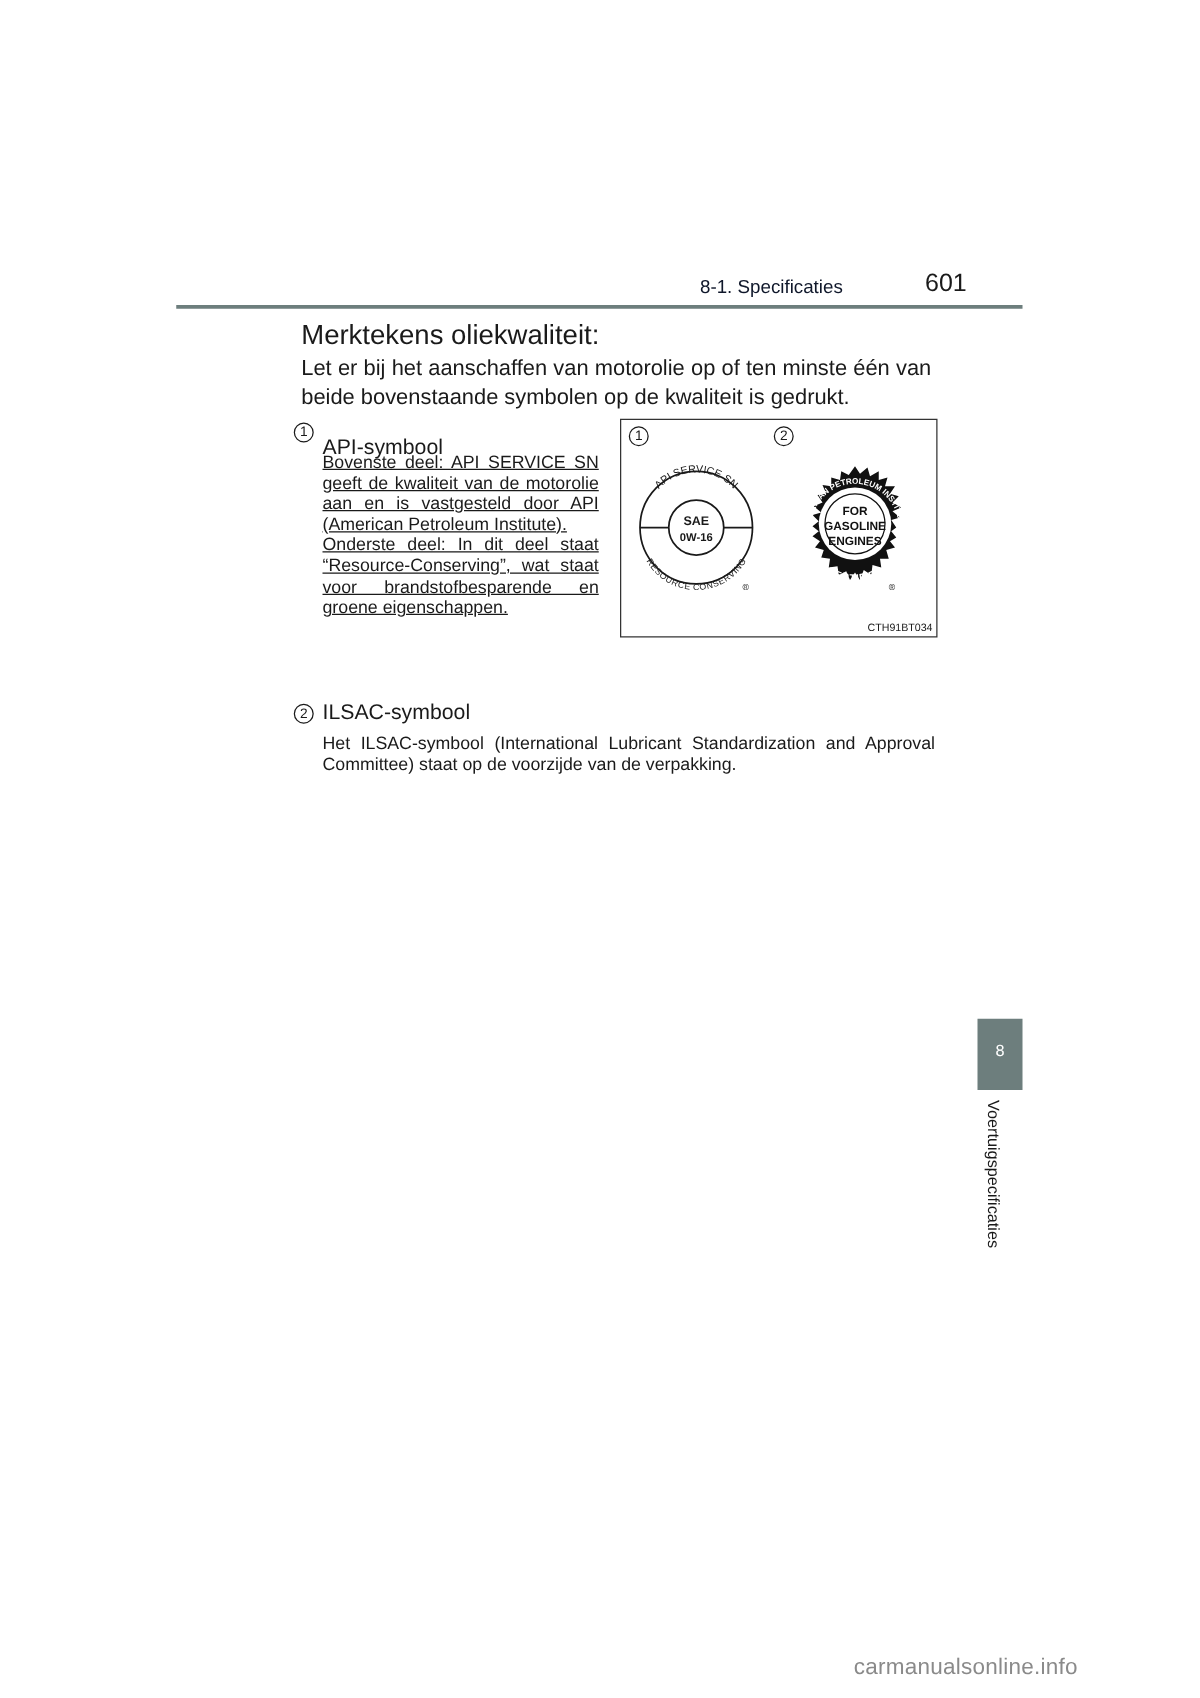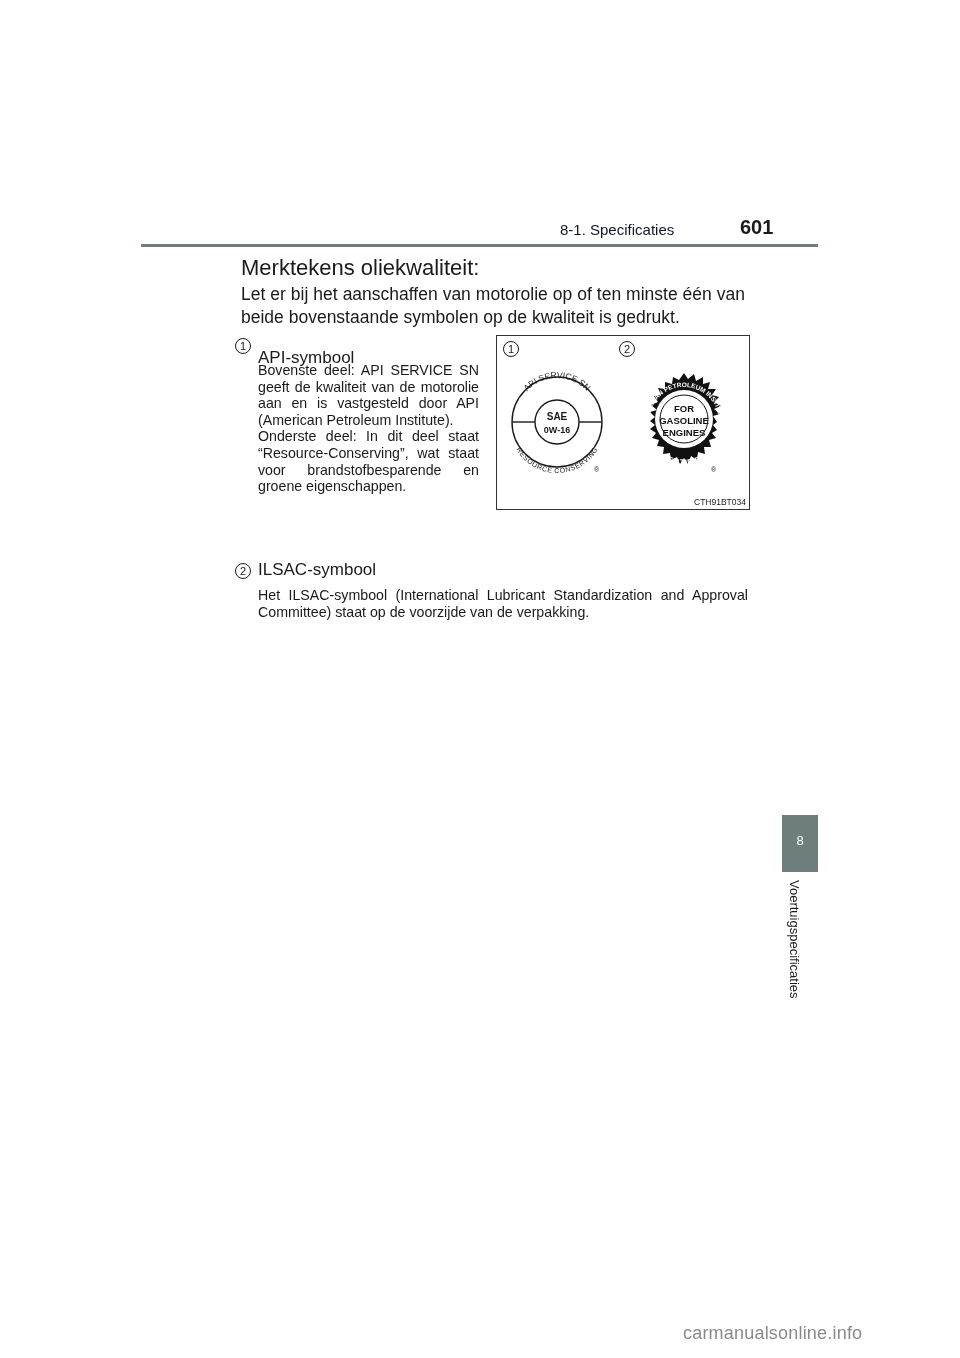--- a/index.html
+++ b/index.html
@@ -1,19 +1,19 @@
 <!DOCTYPE html>
 <html><head>
 <meta charset="utf-8">
 <style>
   html, body { margin: 0; padding: 0; background: #ffffff; }
   body { width: 960px; height: 1358px; position: relative; overflow: hidden;
          font-family: "Liberation Sans", sans-serif; color: #1a1a1a; }
   .header-section { position: absolute; left: 560px; top: 221px; font-size: 15px; color: #0f172a; }
-  .header-page { position: absolute; left: 740px; top: 216px; font-size: 20px; font-weight: bold; color: #1a1a1a; }
+  .header-page { position: absolute; left: 740px; top: 216px; font-size: 20px; font-weight: normal; color: #1a1a1a; }
   .header-rule { position: absolute; left: 141px; top: 244px; width: 677px; height: 3px; background: #6d7e7d; }
   .intro1 { position: absolute; left: 241px; top: 255px; font-size: 22px; }
   .intro2 { position: absolute; left: 241px; top: 281px; width: 504px; font-size: 17.5px; line-height: 26px; text-align: justify; text-align-last: justify; }
   .intro3 { position: absolute; left: 241px; top: 307px; font-size: 17.5px; }
   .circ { display: inline-block; width: 14px; height: 14px; border: 1.2px solid #1a1a1a; border-radius: 50%;
           font-size: 11px; line-height: 14px; text-align: center; }
   .item-num { position: absolute; }
   .item-title { position: absolute; font-size: 17px; }
   .item-body { position: absolute; font-size: 14.2px; line-height: 16.6px; text-align: justify; }
   .item-body p { margin: 0; }
@@ -31,21 +31,21 @@
 <div class="header-section">8-1. Specificaties</div>
 <div class="header-page">601</div>
 <div class="header-rule"></div>
 
 <div class="intro1">Merktekens oliekwaliteit:</div>
 <div class="intro2">Let er bij het aanschaffen van motorolie op of ten minste één van</div>
 <div class="intro3">beide bovenstaande symbolen op de kwaliteit is gedrukt.</div>
 
 <span class="item-num circ" style="left:235px; top:338px;">1</span>
 <div class="item-title" style="left:258px; top:348px;">API-symbool</div>
-<div class="item-body" style="left:258px; top:362px; width:221px;">
+<div class="item-body" style="left:258px; top:362px; width:221px;text-decoration:underline;">
   <p>Bovenste deel: API SERVICE SN geeft de kwaliteit van de motorolie aan en is vastgesteld door API (American Petroleum Institute).</p>
   <p>Onderste deel: In dit deel staat “Resource-Conserving”, wat staat voor brandstofbesparende en groene eigenschappen.</p>
 </div>
 
 <div class="figure">
   <span class="fig-num circ" style="left:6px;">1</span>
   <span class="fig-num circ" style="left:122px;">2</span>
 
   <svg width="254" height="175" style="position:absolute;left:0;top:0;">
     <defs>

